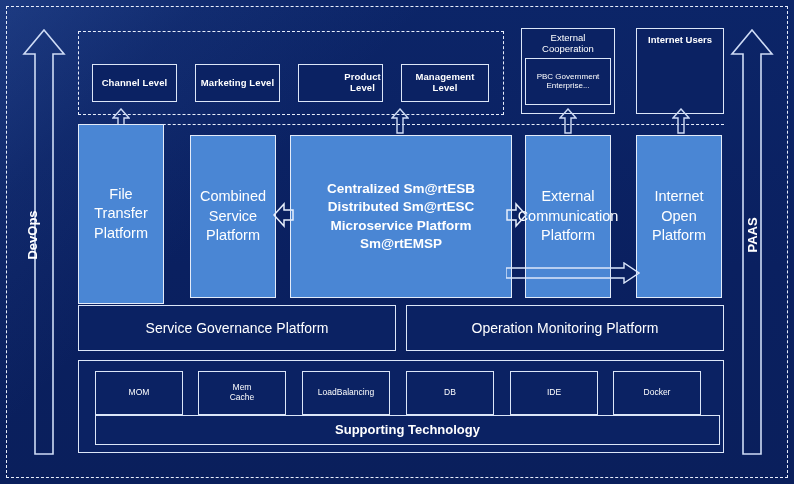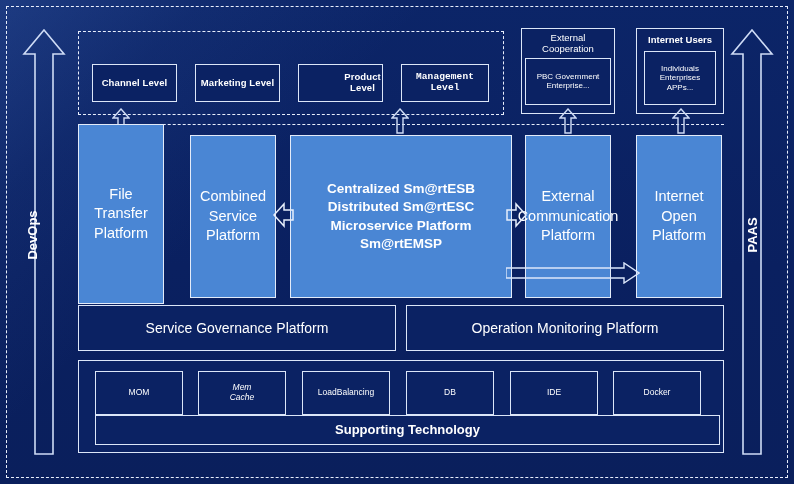--- a/index.html
+++ b/index.html
@@ -95,40 +95,35 @@
 
   <div class="abs navy-box t-level" style="left:92px;top:64px;width:85px;height:38px;">
     <span>Channel Level</span>
   </div>
   <div class="abs navy-box t-level" style="left:195px;top:64px;width:85px;height:38px;">
     <span>Marketing Level</span>
   </div>
   <div class="abs navy-box t-level" style="left:298px;top:64px;width:85px;height:38px;padding-left:44px;">
     <span>Product Level</span>
   </div>
-  <div class="abs navy-box t-level" style="left:401px;top:64px;width:88px;height:38px;font-family:Liberation Mono, monospace;">
+  <div class="abs navy-box t-level" style="left:401px;top:64px;width:88px;height:38px;">
     <span>Management Level</span>
   </div>
 
   <div class="abs navy-box" style="left:521px;top:28px;width:94px;height:86px;flex-direction:column;justify-content:flex-start;padding-top:4px;">
     <div class="t-ext-title">External</div>
     <div class="t-ext-title">Cooperation</div>
     <div class="navy-box" style="margin-top:3px;width:84px;height:45px;flex-direction:column;">
       <div class="t-ext-inner">PBC Government</div>
       <div class="t-ext-inner">Enterprise...</div>
     </div>
   </div>
 
   <div class="abs navy-box" style="left:636px;top:28px;width:88px;height:86px;flex-direction:column;justify-content:flex-start;padding-top:6px;">
     <div class="t-ext-title-b">Internet Users</div>
-    <div class="navy-box" style="margin-top:5px;width:70px;height:52px;flex-direction:column;">
-      <div class="t-ext-inner">Individuals</div>
-      <div class="t-ext-inner">Enterprises</div>
-      <div class="t-ext-inner">APPs...</div>
-    </div>
   </div>
 
   <div class="abs" style="left:78px;top:124px;width:646px;height:0;border-top:1.6px dashed #e8eefc;"></div>
 
   <div class="up-arrow" style="left:112px;top:108px;width:18px;height:26px;">
     <svg width="18" height="26" viewBox="0 0 18 26">
       <polygon points="9,1 17,10 12,10 12,25 6,25 6,10 1,10" fill="none" stroke="#cfdcf6" stroke-width="1.4"></polygon>
     </svg>
   </div>
   <div class="up-arrow" style="left:391px;top:108px;width:18px;height:26px;">
@@ -210,21 +205,21 @@
   </div>
   <div class="abs navy-box t-gov" style="left:406px;top:305px;width:318px;height:46px;">
     <span>Operation Monitoring Platform</span>
   </div>
 
   <div class="abs navy-box" style="left:78px;top:360px;width:646px;height:93px;"></div>
 
   <div class="abs navy-box t-tech" style="left:95px;top:371px;width:88px;height:44px;flex-direction:column;">
     <div>MOM</div>
   </div>
-  <div class="abs navy-box t-tech" style="left:198px;top:371px;width:88px;height:44px;flex-direction:column;font-style:italic;">
+  <div class="abs navy-box t-tech" style="left:198px;top:371px;width:88px;height:44px;flex-direction:column;">
     <div>Mem</div>
     <div>Cache</div>
   </div>
   <div class="abs navy-box t-tech" style="left:302px;top:371px;width:88px;height:44px;flex-direction:row;">
     <div>Load</div>
     <div>Balancing</div>
   </div>
   <div class="abs navy-box t-tech" style="left:510px;top:371px;width:88px;height:44px;flex-direction:column;">
     <div>IDE</div>
   </div>

